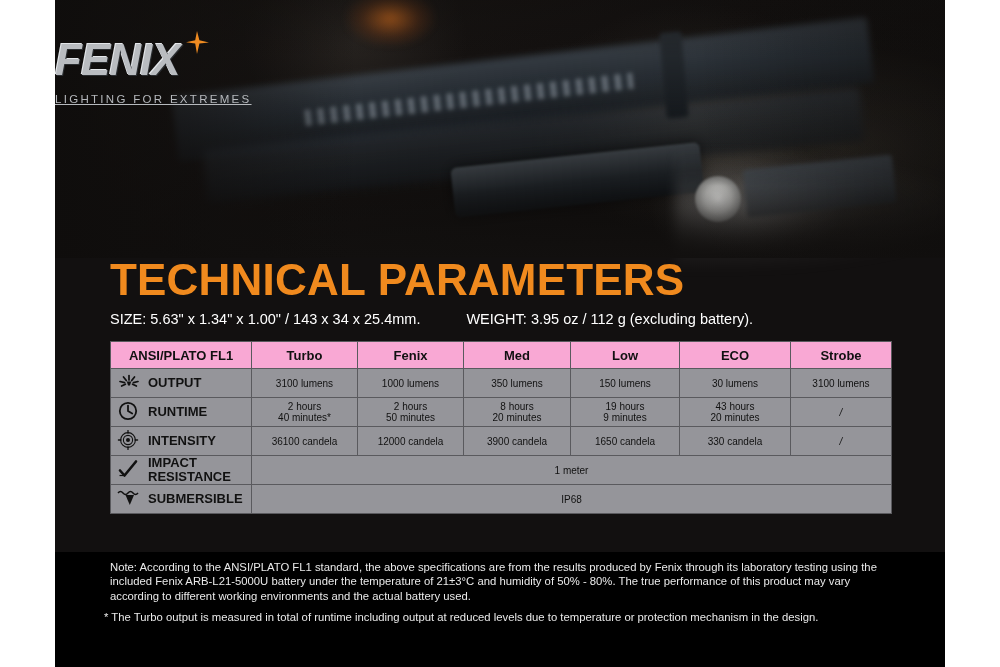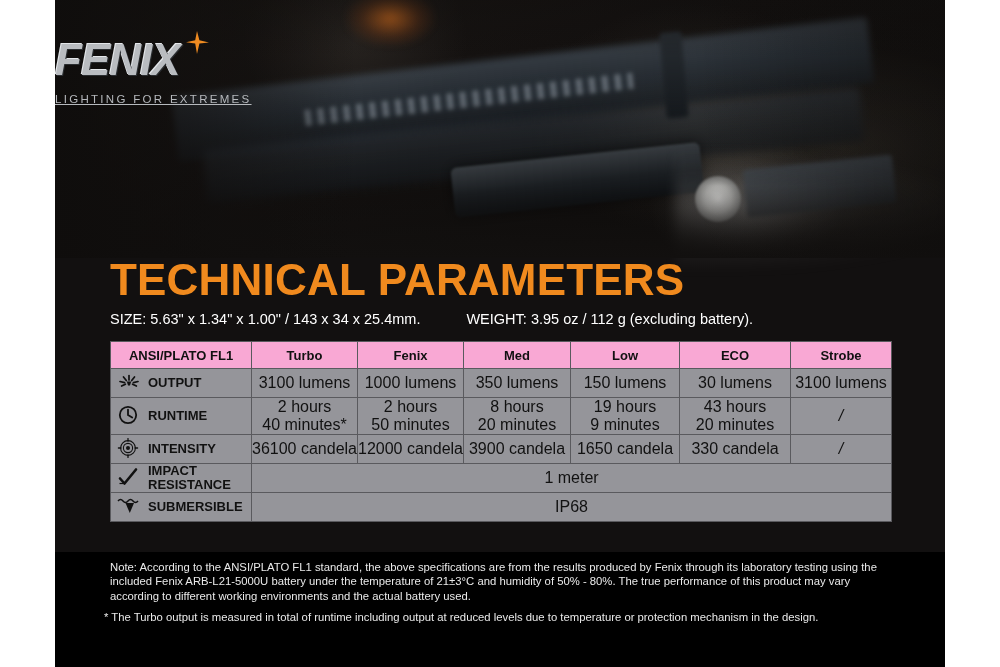--- a/index.html
+++ b/index.html
@@ -112,21 +112,21 @@
 
   
   .tbl{
     position:absolute;left:110px;top:341px;width:776px;
     border-collapse:separate;border-spacing:1px;
     background:#5a5a5e;
     table-layout:fixed;
   }
   .tbl td,.tbl th{
     background:#95959a;color:#111111;
-    font-size:16px;text-align:center;vertical-align:middle;
+    font-size:10px;text-align:center;vertical-align:middle;
     padding:0;height:28px;font-weight:normal;
   }
   .tbl thead th{background:#f9a8d4;color:#111111;font-weight:bold;font-size:13px;height:26px;}
   .tbl thead th.first{text-align:center;}
   td.rowhead,th.rowhead{
     text-align:left;font-weight:bold;font-size:13px;padding-left:6px;
     white-space:nowrap;
     margin-top:44px;
   }
   .rowhead .lbl{display:inline-block;vertical-align:middle;line-height:1.05;}

